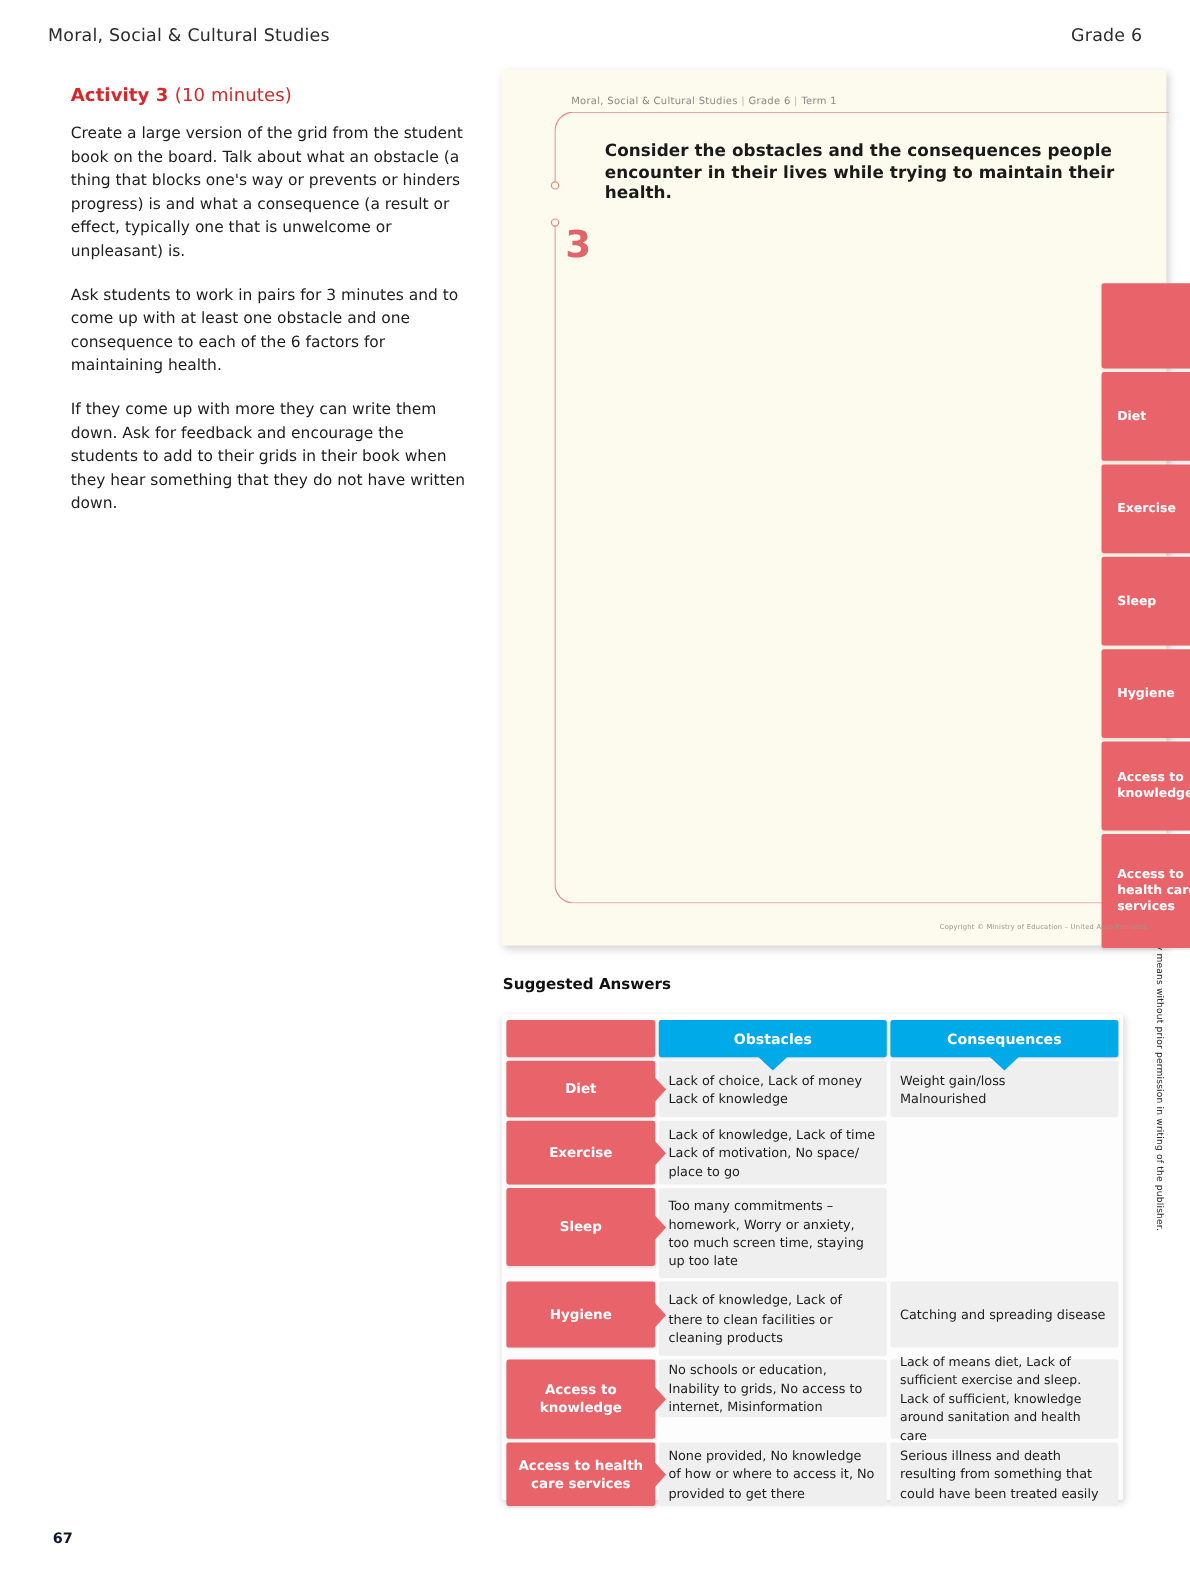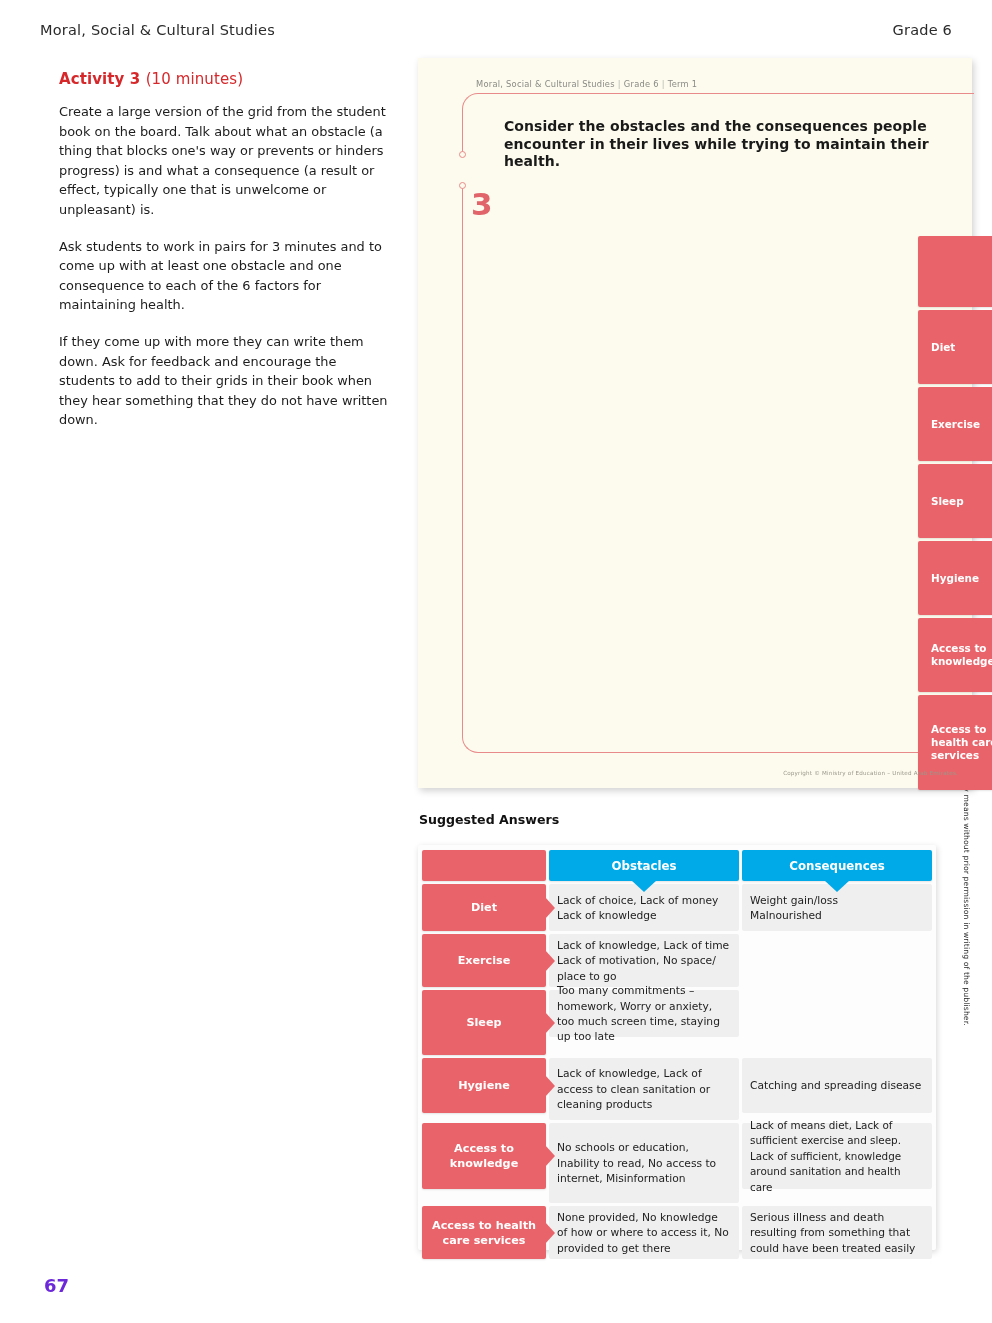--- a/index.html
+++ b/index.html
@@ -28,21 +28,21 @@
   .act-title .mins { font-weight: 400; color: #d6282b; }
   .lcol p {
     font-size: 12.9px; line-height: 19.6px; color: #1d1d1d;
     margin-bottom: 17px; font-family: "DejaVu Sans", sans-serif;
   }
   .lcol p:last-child { margin-bottom: 0; }
 
   
   .pagenum {
     position: absolute; left: 44px; top: 1275px;
-    font-size: 18px; font-weight: 700; color: #6d28d9;
+    font-size: 12px; font-weight: 700; color: #0f172a;
   }
 
   
   .rights {
     position: absolute; left: 957px; top: 296px;
     width: 18px; height: 720px;
     font-size: 7.6px; color: #2b2b2b; letter-spacing: .15px;
     writing-mode: vertical-rl; text-orientation: mixed;
     line-height: 18px; white-space: nowrap;
   }
@@ -296,51 +296,51 @@
         <span class="ln">Lack of motivation, No space/</span>
         <span class="ln">place to go</span>
       </div>
     </div>
 
     <div class="grow">
       <div class="cell-label" style="height:65px">
         <span>Sleep</span>
         <span class="arrow"></span>
       </div>
-      <div class="cell-body" style="height:47px">
+      <div class="cell-body" style="height:75px">
         <span class="ln">Too many commitments –</span>
         <span class="ln">homework, Worry or anxiety,</span>
         <span class="ln">too much screen time, staying</span>
         <span class="ln">up too late</span>
       </div>
     </div>
 
     <div class="grow">
       <div class="cell-label" style="height:55px">
         <span>Hygiene</span>
         <span class="arrow"></span>
       </div>
       <div class="cell-body" style="height:62px">
         <span class="ln">Lack of knowledge, Lack of</span>
-        <span class="ln">access to clean sanitation or</span>
+        <span class="ln">there to clean facilities or</span>
         <span class="ln">cleaning products</span>
       </div>
       <div class="cell-body" style="height:55px">
         <span class="ln">Catching and spreading disease</span>
       </div>
     </div>
 
     <div class="grow">
       <div class="cell-label" style="height:66px">
         <span>Access to knowledge</span>
         <span class="arrow"></span>
       </div>
-      <div class="cell-body" style="height:80px">
+      <div class="cell-body" style="height:48px">
         <span class="ln">No schools or education,</span>
-        <span class="ln">Inability to read, No access to</span>
+        <span class="ln">Inability to grids, No access to</span>
         <span class="ln">internet, Misinformation</span>
       </div>
       <div class="cell-body" style="height:66px; font-size:10.4px">
         <span class="ln">Lack of means diet, Lack of</span>
         <span class="ln">sufficient exercise and sleep.</span>
         <span class="ln">Lack of sufficient, knowledge</span>
         <span class="ln">around sanitation and health care</span>
       </div>
     </div>
 

